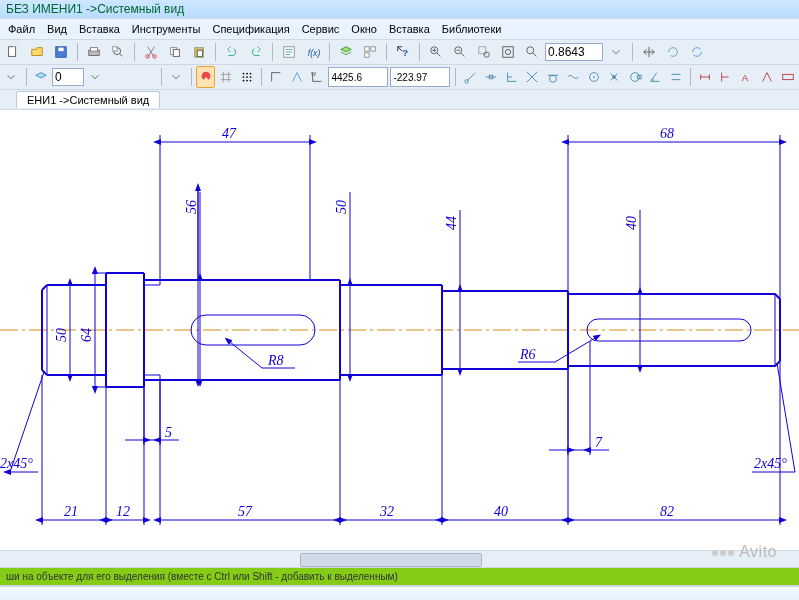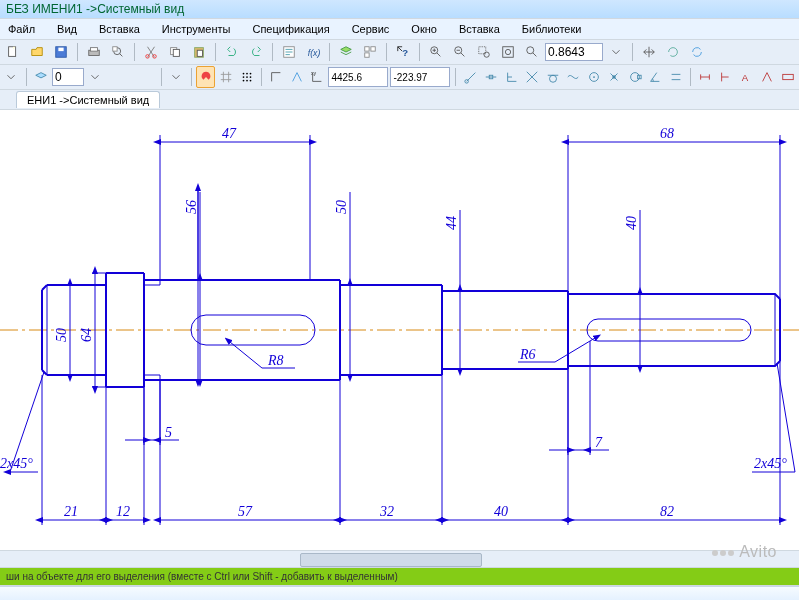--- a/index.html
+++ b/index.html
@@ -1,18 +1,18 @@
 <!DOCTYPE html>
 <html><head>
 <meta charset="utf-8">
 <style>
   html,body{margin:0;padding:0;font-family:Tahoma,Arial,sans-serif;font-size:11px;background:#fff;color:#000;}
   body{width:799px;height:600px;overflow:hidden;position:relative;}
   .title-bar{background:linear-gradient(#cfe7ff,#b8ddff);padding:2px 6px;font-size:12px;color:#063;}
-  .menu-bar{background:#e9f3ff;border-top:1px solid #d0d8e0;border-bottom:1px solid #d0d8e0;padding:2px 4px;display:flex;gap:14px;}
+  .menu-bar{background:#e9f3ff;border-top:1px solid #d0d8e0;border-bottom:1px solid #d0d8e0;padding:2px 4px;display:flex;gap:4px;}
   .menu-bar span{padding:2px 4px;cursor:default;}
   .toolbar{background:#e6eef8;border-bottom:1px solid #cfd8e0;display:flex;align-items:center;gap:2px;padding:1px 2px;height:22px;}
   .toolbar .sep{width:1px;height:18px;background:#b0bac4;margin:0 3px;}
   .tb-btn{width:20px;height:20px;border:1px solid transparent;border-radius:2px;display:flex;align-items:center;justify-content:center;cursor:default;}
   .tb-btn svg{width:14px;height:14px;}
   .num-box{width:54px;height:16px;border:1px solid #99aacc;background:#fff;text-align:left;font-size:10px;padding:1px 2px;}
   .zoom-box{width:52px;height:16px;border:1px solid #99aacc;background:#fff;font-size:12px;padding:0 2px;}
   .tab-strip{background:#e6eef8;border-bottom:1px solid #cfd8e0;padding:1px 16px;}
   .doc-tab{display:inline-block;background:#fff;border:1px solid #bacada;border-bottom:none;padding:2px 10px;font-size:11px;border-radius:3px 3px 0 0;}
   .canvas-wrap{position:relative;width:100%;height:440px;overflow:hidden;background:#fff;}

